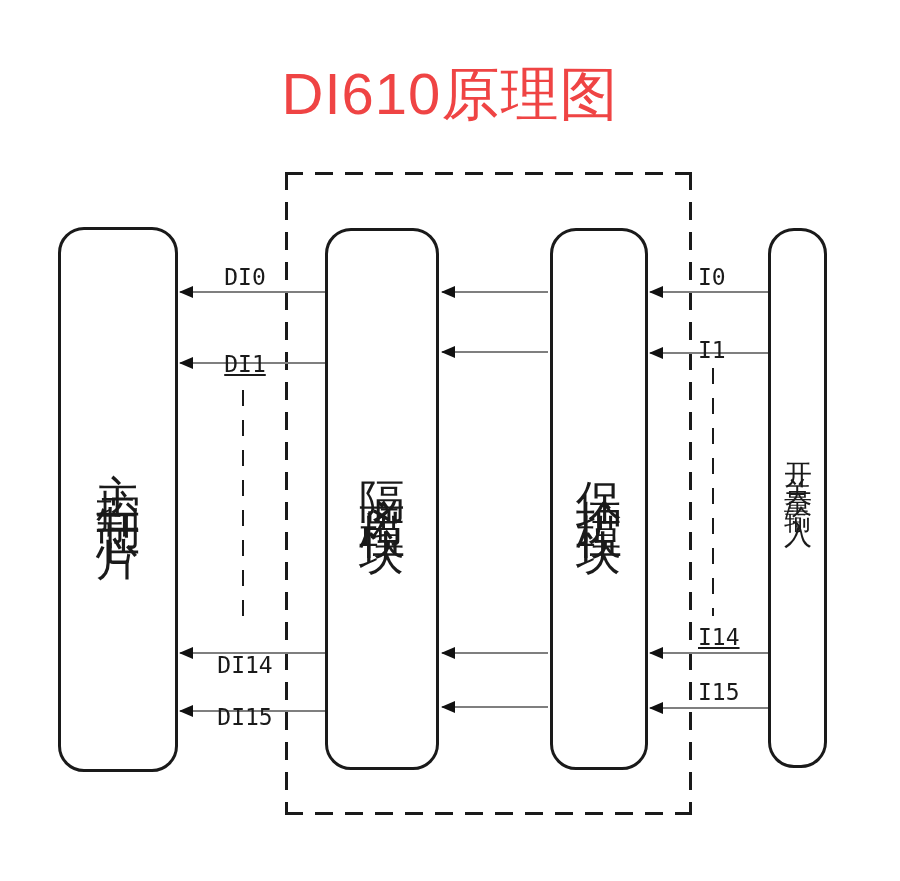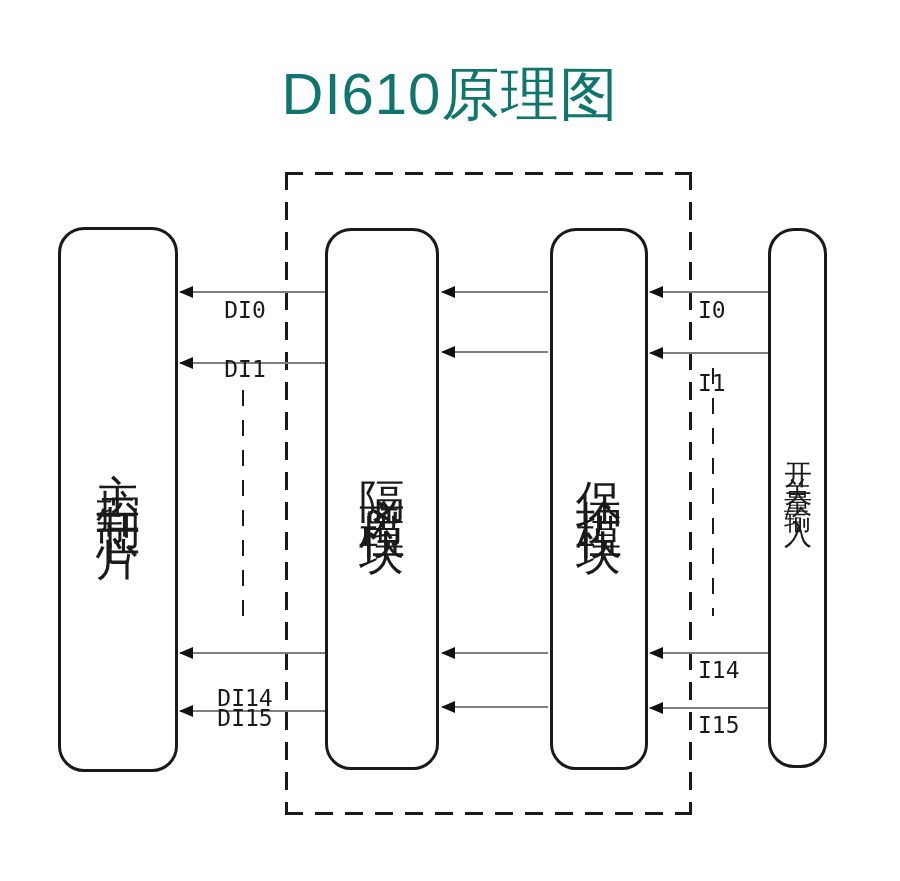--- a/index.html
+++ b/index.html
@@ -8,21 +8,21 @@
     width:900px;height:881px;
     background:#ffffff;
     overflow:hidden;
     font-family:"Liberation Sans","DejaVu Sans",sans-serif;
   }
   
   .title{
     position:absolute;left:0;right:0;top:56px;
     text-align:center;
     font-size:58px;
-    color:#0f766e;
+    color:#ef4444;
     font-family:"Liberation Sans","DejaVu Sans",sans-serif;
     letter-spacing:1px;
     white-space:nowrap;
   }
   
   .module-box{
     position:absolute;
     background:#ffffff;
     border:3px solid #1a1a1a;
     border-radius:26px;
@@ -76,21 +76,20 @@
   .arrow.seg-mid  {left:442px;width:106px;}
   .arrow.seg-right{left:650px;width:118px;}
   
   .sig{
     position:absolute;
     font-family:"DejaVu Sans Mono","Liberation Mono",monospace;
     font-size:23px;line-height:26px;
     color:#1a1a1a;
     z-index:4;
     white-space:nowrap;
-    margin-top:33px;
   }
   .sig.di{left:199px;width:92px;text-align:center;}
   .sig.i {left:698px;text-align:left;}
   
   .vdots{
     position:absolute;width:2px;z-index:2;
     background:repeating-linear-gradient(to bottom,#1a1a1a 0 16px,transparent 16px 30px);
   }
   #vdots-left {left:242px;top:390px;height:226px;}
   #vdots-right{left:712px;top:368px;height:248px;}
@@ -131,25 +130,25 @@
   <div class="arrow seg-mid" style="top:351px;"></div>
   <div class="arrow seg-mid" style="top:652px;"></div>
   <div class="arrow seg-mid" style="top:706px;"></div>
 
   <div class="arrow seg-right" style="top:291px;"></div>
   <div class="arrow seg-right" style="top:352px;"></div>
   <div class="arrow seg-right" style="top:652px;"></div>
   <div class="arrow seg-right" style="top:707px;"></div>
 
   <div class="sig di" style="top:264px;">DI0</div>
-  <div class="sig di" style="top:323px;">DI1</div>
+  <div class="sig di" style="top:351px;text-decoration:underline;">DI1</div>
   <div class="sig di" style="top:652px;">DI14</div>
-  <div class="sig di" style="top:672px;">DI15</div>
+  <div class="sig di" style="top:704px;">DI15</div>
 
   <div class="sig i" style="top:264px;">I0</div>
   <div class="sig i" style="top:337px;">I1</div>
-  <div class="sig i" style="top:624px;">I14</div>
+  <div class="sig i" style="top:624px;text-decoration:underline;">I14</div>
   <div class="sig i" style="top:679px;">I15</div>
 
   <div class="vdots" id="vdots-left"></div>
   <div class="vdots" id="vdots-right"></div>
 
 </div>
 
 </body></html>

